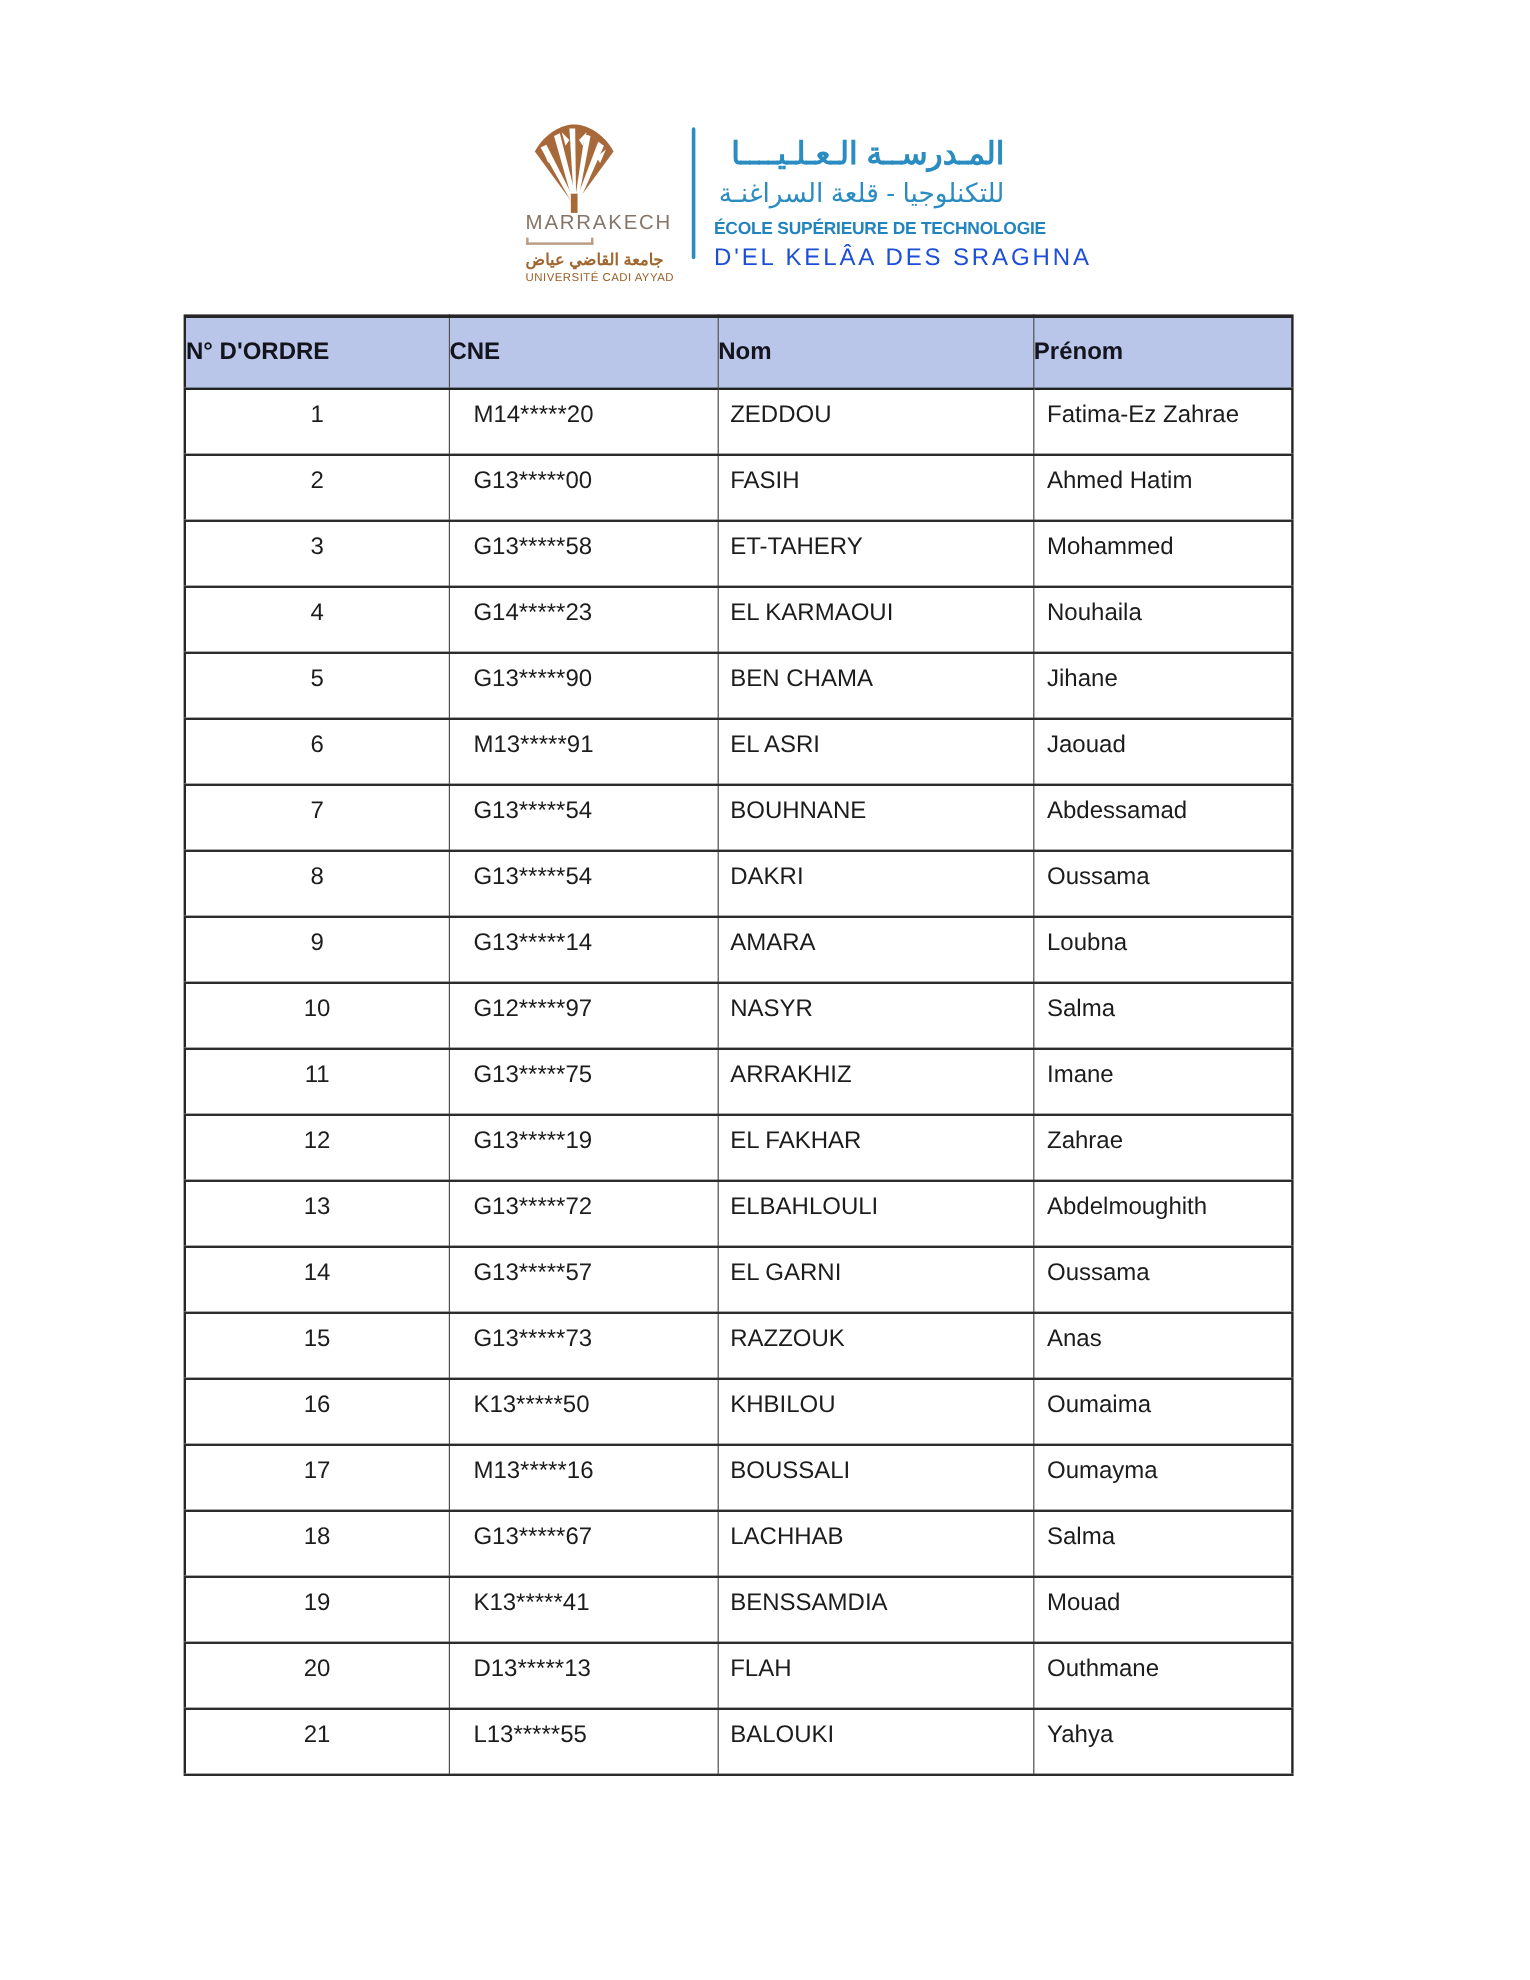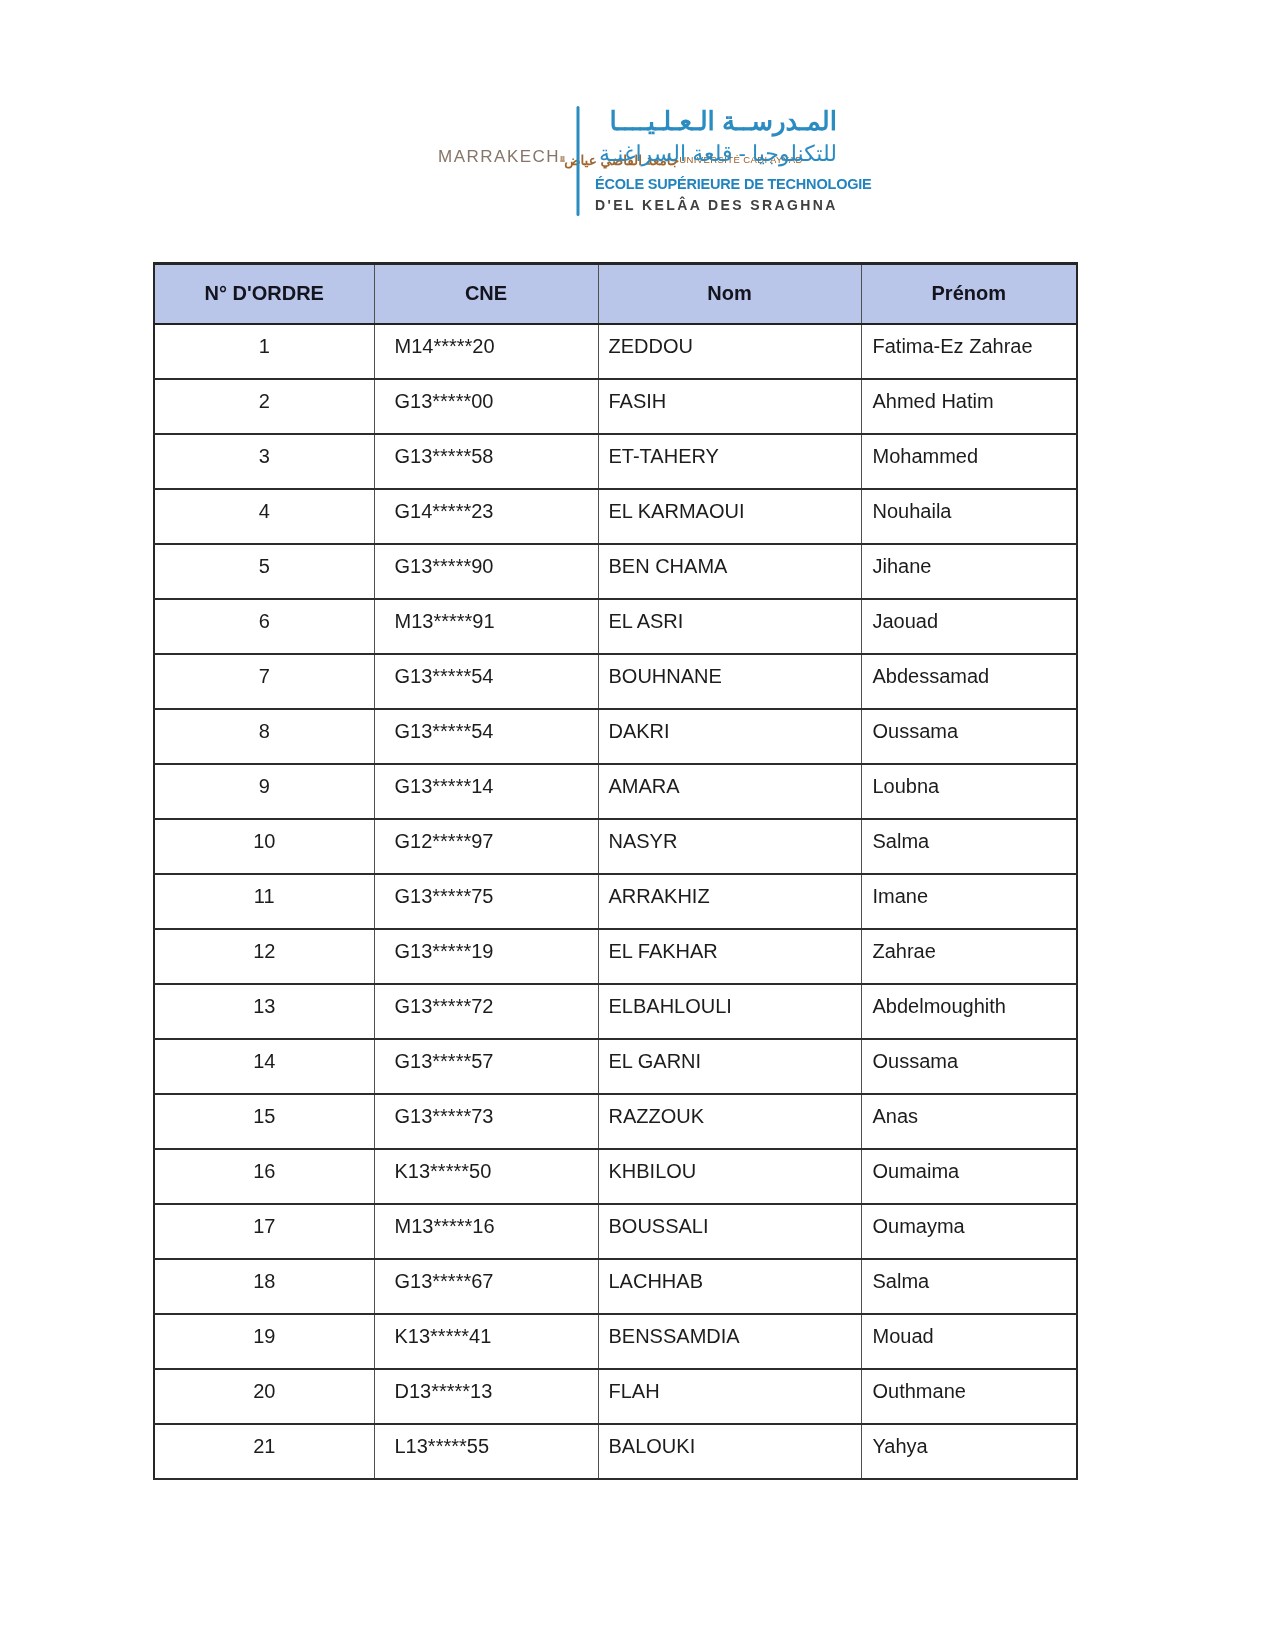--- a/index.html
+++ b/index.html
@@ -26,21 +26,21 @@
   
   .logo{
     position:absolute;
     top:100px;left:50%;
     transform:translateX(-50%);
     display:flex;
     align-items:center;
     gap:16px;
   }
   .logo-left{
-    display:flex;align-items:center;
+    display:flex;flex-direction:column;
     width:122px;
   }
   .palm-svg{width:80px;height:78px;display:block;}
   .city-name{
     font-size:17px;letter-spacing:1.5px;color:var(--city_text);
     font-weight:400;margin-top:-2px;white-space:nowrap;
   }
   .bracket{
     width:56px;height:6px;margin-top:2px;
     border:2px solid #b89d82;border-top:none;
@@ -69,21 +69,21 @@
   .logo-ar2{
     direction:rtl;text-align:right;
     font-size:22px;font-weight:400;color:var(--brand_blue);
     line-height:32px;white-space:nowrap;
   }
   .logo-fr1{
     font-size:14.5px;font-weight:700;color:#2284bf;
     letter-spacing:-0.2px;margin-top:6px;white-space:nowrap;
   }
   .logo-fr2{
-    font-size:14px;font-weight:700;color:#404040;
+    font-size:20px;font-weight:400;color:#1d4ed8;
     letter-spacing:2.4px;margin-top:5px;white-space:nowrap;
   }
 
   
   .table-wrap{
     position:absolute;top:262px;left:153px;
   }
   table{
     border-collapse:collapse;
     table-layout:fixed;
@@ -93,21 +93,21 @@
   th,td{
     border-left:1px solid var(--grid_gray);
     border-right:1px solid var(--grid_gray);
     font-size:20px;
   }
   table{border:2px solid var(--border_dark);border-top:3px solid var(--border_dark);}
   thead tr{height:60px;}
   th{
     background:var(--header_bg);
     font-weight:700;color:#14141e;
-    text-align:center;vertical-align:middle;
+    text-align:left;vertical-align:middle;
     border-bottom:2px solid #222;
   }
   tbody tr{height:55px;border-bottom:2px solid #2c2c2c;}
   td{
     vertical-align:top;
     padding-top:9px;
     font-weight:500;
     color:var(--text_dark);
     line-height:24px;
     overflow:hidden;white-space:nowrap;

